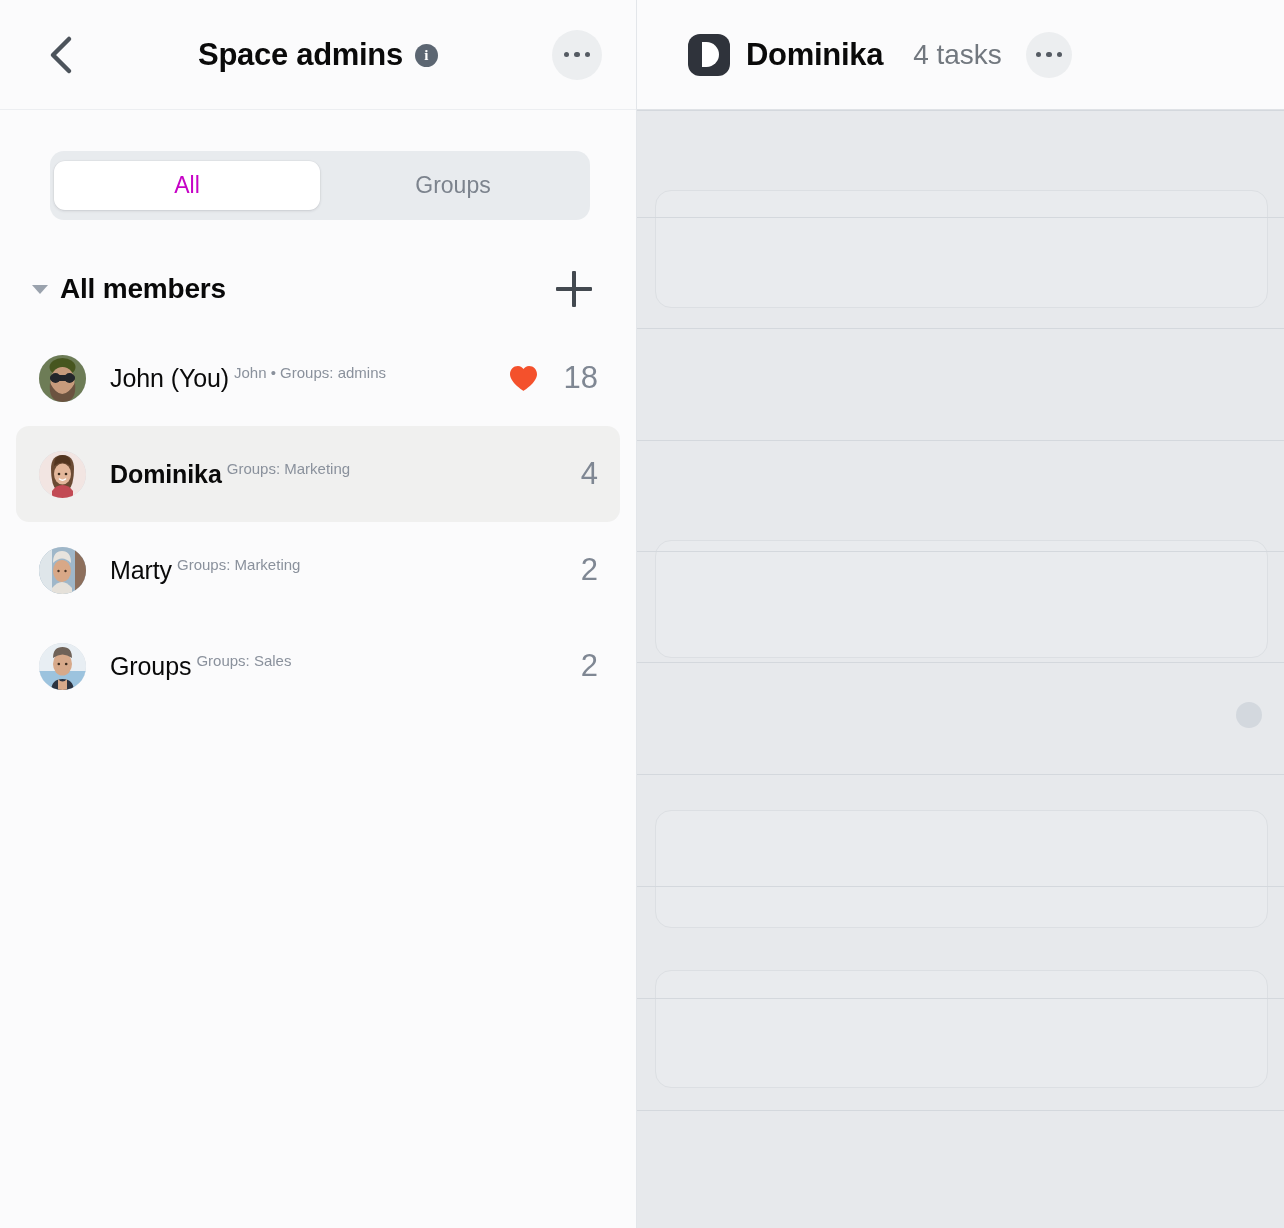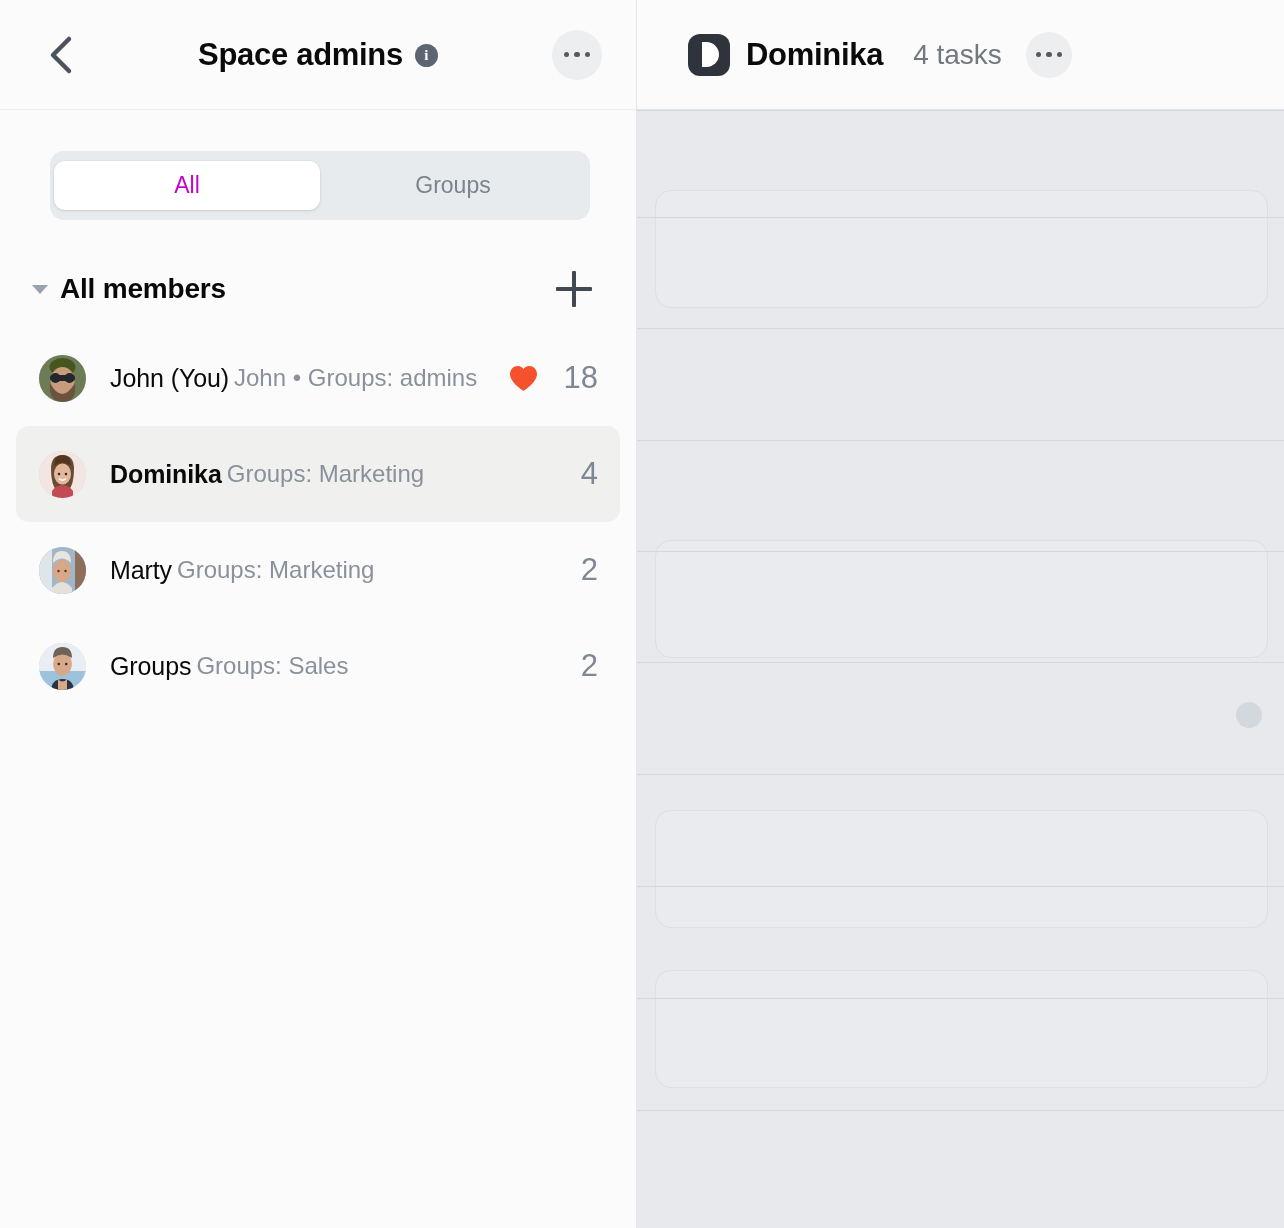--- a/index.html
+++ b/index.html
@@ -213,21 +213,21 @@
     min-width: 0;
   }
   .member-name {
     font-size: 25px;
     color: #0a0a0a;
     letter-spacing: -0.1px;
     white-space: nowrap;
   }
   .member-name.bold { font-weight: bold; }
   .member-sub {
-    font-size: 24px;
+    font-size: 15px;
     color: #8a919c;
     white-space: nowrap;
   }
 
   .member-right {
     margin-left: auto;
     display: flex;
     align-items: center;
     gap: 26px;
   }

